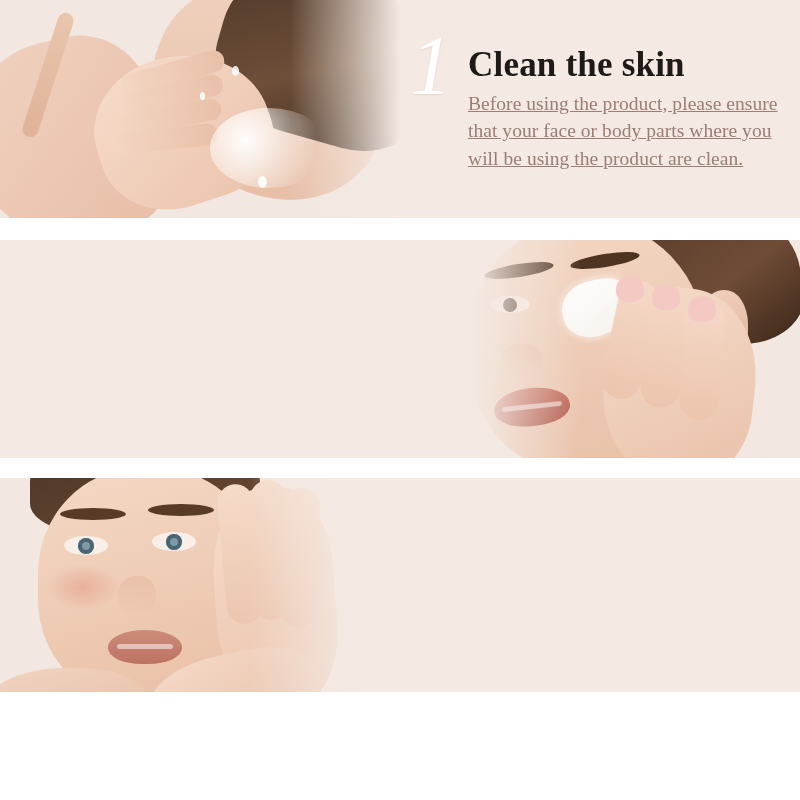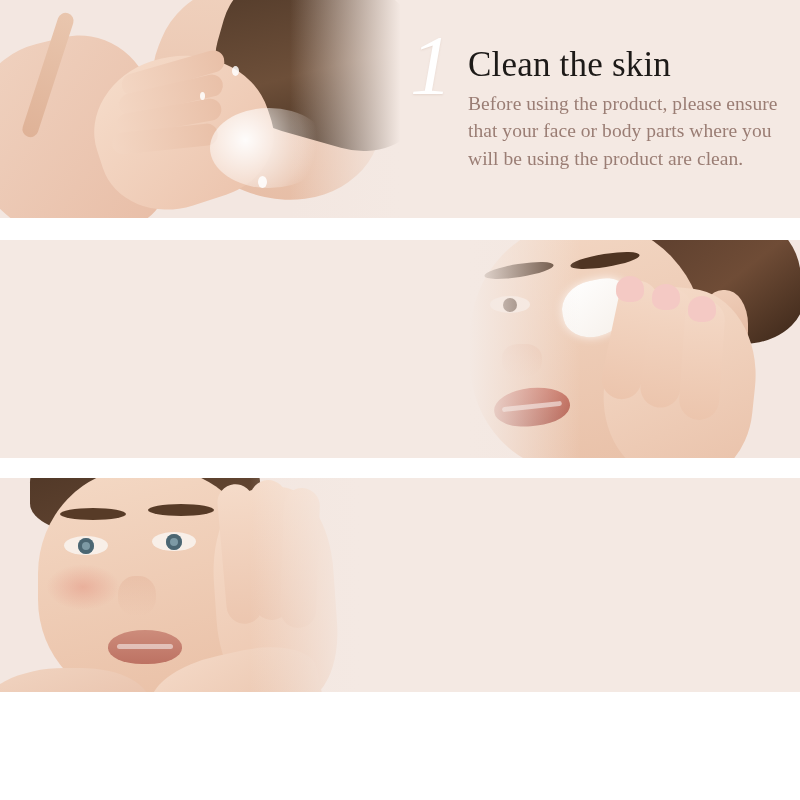--- a/index.html
+++ b/index.html
@@ -319,36 +319,36 @@
     line-height: 1;
     text-shadow: 0 1px 2px rgba(190,160,145,.25);
     user-select: none;
   }
   #content-1 .step-number { left: 0;  top: 2px;  font-size: 84px; }
 
   .step-title {
     margin: 0;
     color: #1d1a18;
     font-family: "Liberation Serif", "DejaVu Serif", serif;
-    font-weight: 400;
+    font-weight: 700;
     font-size: 35px;
     line-height: 1.05;
     letter-spacing: .2px;
   }
   #content-1 .step-title { padding: 25px 0 0 58px; }
 
   .step-body {
     margin: 0;
     color: #9a7d74;
     font-family: "Liberation Serif", "DejaVu Serif", serif;
     font-size: 19.5px;
     line-height: 1.42;
     letter-spacing: .05px;
   }
-  #content-1 .step-body { padding: 6px 0 0 58px; }
+  #content-1 .step-body { padding: 6px 0 0 58px; text-decoration: underline; }
 
   
   #how-to-use-banner {
     position: absolute;
     left: 0;
     top: 700px;
     width: 800px;
     height: 100px;
     background: #fbcab4;
     display: flex;

